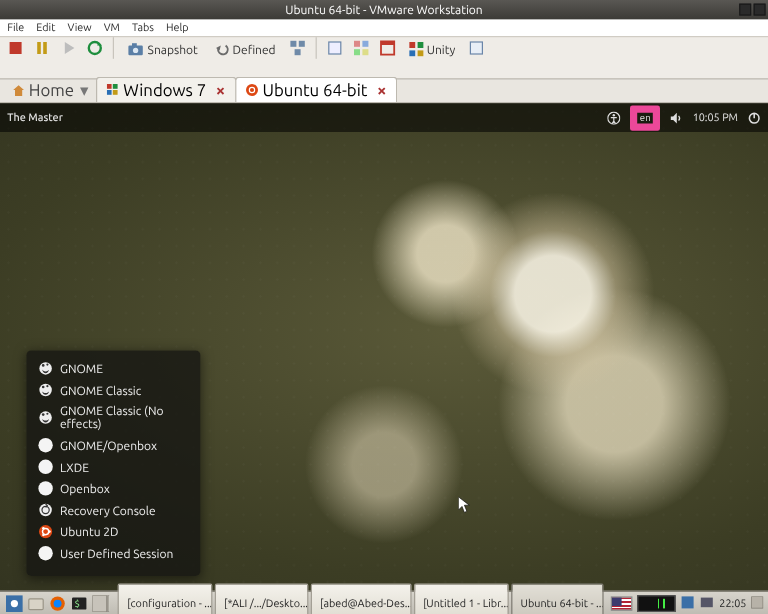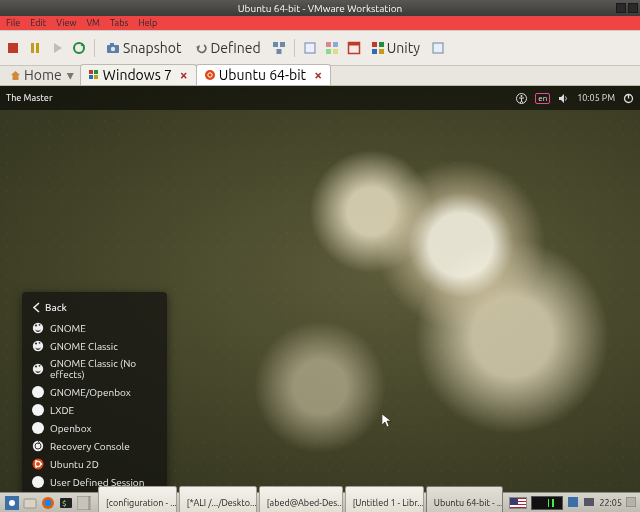--- a/index.html
+++ b/index.html
@@ -2,22 +2,22 @@
 <html><head>
 <meta charset="utf-8">
 <style>
 * { margin: 0; padding: 0; box-sizing: border-box; font-family: "Ubuntu", "Segoe UI", sans-serif; }
 html, body { width: 640px; height: 512px; overflow: hidden; background: #3c3b37; }
 
 
 .vm-titlebar { height: 16px; background: linear-gradient(#595753,#3c3b37); color:#fff; font-size:10px; display:flex; align-items:center; justify-content:center; position:relative; }
 .vm-titlebar .wm-icons { position:absolute; right:2px; display:flex; gap:2px;}
 .vm-titlebar .wm-icons span{width:10px;height:10px;background:#2a2a2a;border:1px solid #1a1a1a;display:inline-block;}
-.vm-menubar { height:14px; background:#ef4444; font-size:9px; display:flex; align-items:center; gap:10px; padding:0 6px; color:#2b2b2b;}
-.vm-toolbar { height:36px; background:#efece7; border-top:1px solid #d0ccc4; border-bottom:1px solid #c8c4bc; display:flex; align-items:center; gap:4px; padding:0 4px; font-size:14px;}
+.vm-menubar { height:14px; background:#ffffff; font-size:9px; display:flex; align-items:center; gap:10px; padding:0 6px; color:#2b2b2b;}
+.vm-toolbar { height:36px; background:#efece7; border-top:1px solid #d0ccc4; border-bottom:1px solid #c8c4bc; display:flex; gap:4px; padding:0 4px; font-size:10px;}
 .vm-toolbar .sep{width:1px;height:18px;background:#c8c4bc;margin:0 2px;}
 .tb-btn{width:18px;height:18px;display:flex;align-items:center;justify-content:center;border:1px solid transparent;border-radius:2px;}
 .tb-btn svg{display:block;}
 .tb-txtbtn{display:flex;align-items:center;gap:3px;padding:0 4px;height:20px;border:1px solid transparent;border-radius:2px;color:#333;}
 .vm-tabs { height:20px; background:#e9e6e0; border-bottom:1px solid #bdb9b0; display:flex; align-items:flex-end; gap:0; padding:0 4px; font-size:14px;}
 .vm-tabs .home{display:flex;align-items:center;gap:3px;padding:2px 6px;color:#444;}
 .vm-tabs .tab{display:flex;align-items:center;gap:4px;padding:2px 8px;border:1px solid #bdb9b0;border-bottom:none;background:#f3f1ec;border-radius:3px 3px 0 0;margin-right:-1px;}
 .vm-tabs .tab.active{background:#fff;}
 .vm-tabs .xclose{color:#a33;font-weight:bold;margin-left:4px;}
 
@@ -31,21 +31,21 @@
     radial-gradient(circle at 50% 72%, rgba(210,200,170,0.6) 0 6%, transparent 15%),
     radial-gradient(ellipse 140% 110% at 60% 45%, #5b5a39 0%, #3c3d24 45%, #23241a 100%);
   filter: blur(0.4px);
 }
 .dot-overlay{position:absolute;inset:0;background-image:radial-gradient(rgba(255,255,255,0.025) 1px, transparent 1px);background-size:14px 14px;}
 
 .topbar { position:absolute; top:0; left:0; right:0; height:18px; background:rgba(0,0,0,0.55); color:#e6e6e6; font-size:9px; display:flex; align-items:center; padding:12px 6px; justify-content:space-between;}
 .topbar-left{font-weight:500;}
 .topbar-right{display:flex;align-items:center;gap:8px;}
 .ind{display:flex;align-items:center;gap:3px;}
-.ind .box{border:1px solid #ec4899;padding:0 2px;border-radius:2px;font-size:8px;}
+.ind .box{border:6px solid #ec4899;padding:0 2px;border-radius:2px;font-size:8px;}
 
 .session-panel { position:absolute; left:22px; top:206px; width:145px; background:rgba(20,20,18,0.78); border-radius:4px; padding:6px 0 10px 0; color:#eee; font-size:10px; box-shadow:0 2px 10px rgba(0,0,0,0.5);}
 .back-row{display:flex;align-items:center;gap:4px;padding:4px 10px 6px 10px;font-weight:500;}
 .back-row svg{display:block;}
 .sess-item{display:flex;align-items:center;gap:6px;padding:3px 10px;cursor:pointer;}
 .sess-icon{width:12px;height:12px;flex:0 0 12px;display:flex;align-items:center;justify-content:center;}
 .sess-icon.dot{border-radius:50%;background:#f4f4f4;}
 .sess-icon svg{display:block;}
 
 .cursor{position:absolute;left:382px;top:328px;color:#fff;}
@@ -222,26 +222,20 @@
       <span class="ind">
           <svg width="11" height="11">
             <circle cx="5.5" cy="5.5" r="4" fill="none" stroke="#ddd" stroke-width="1.3"></circle>
             <line x1="5.5" y1="1.5" x2="5.5" y2="5.5" stroke="#ddd" stroke-width="1.3"></line>
           </svg>
         </span>
     </div>
   </div>
 
   <div class="session-panel">
-    <div class="back-row">
-      <svg width="9" height="11">
-          <polyline points="7,1 2,5.5 7,10" fill="none" stroke="#eee" stroke-width="1.6"></polyline>
-        </svg>
-      <span>Back</span>
-    </div>
     <div id="sessions">
         <div class="sess-item">
           <span class="sess-icon">
             <svg width="12" height="12">
               <circle cx="6" cy="6" r="5.2" fill="#eee"></circle>
               <circle cx="4" cy="3.5" r="1.1" fill="#333"></circle>
               <circle cx="7.5" cy="2.8" r="0.9" fill="#333"></circle>
               <path d="M3 7c1 2 5 2 6 0-1 4-5 4-6 0z" fill="#333"></path>
             </svg>
           </span>

